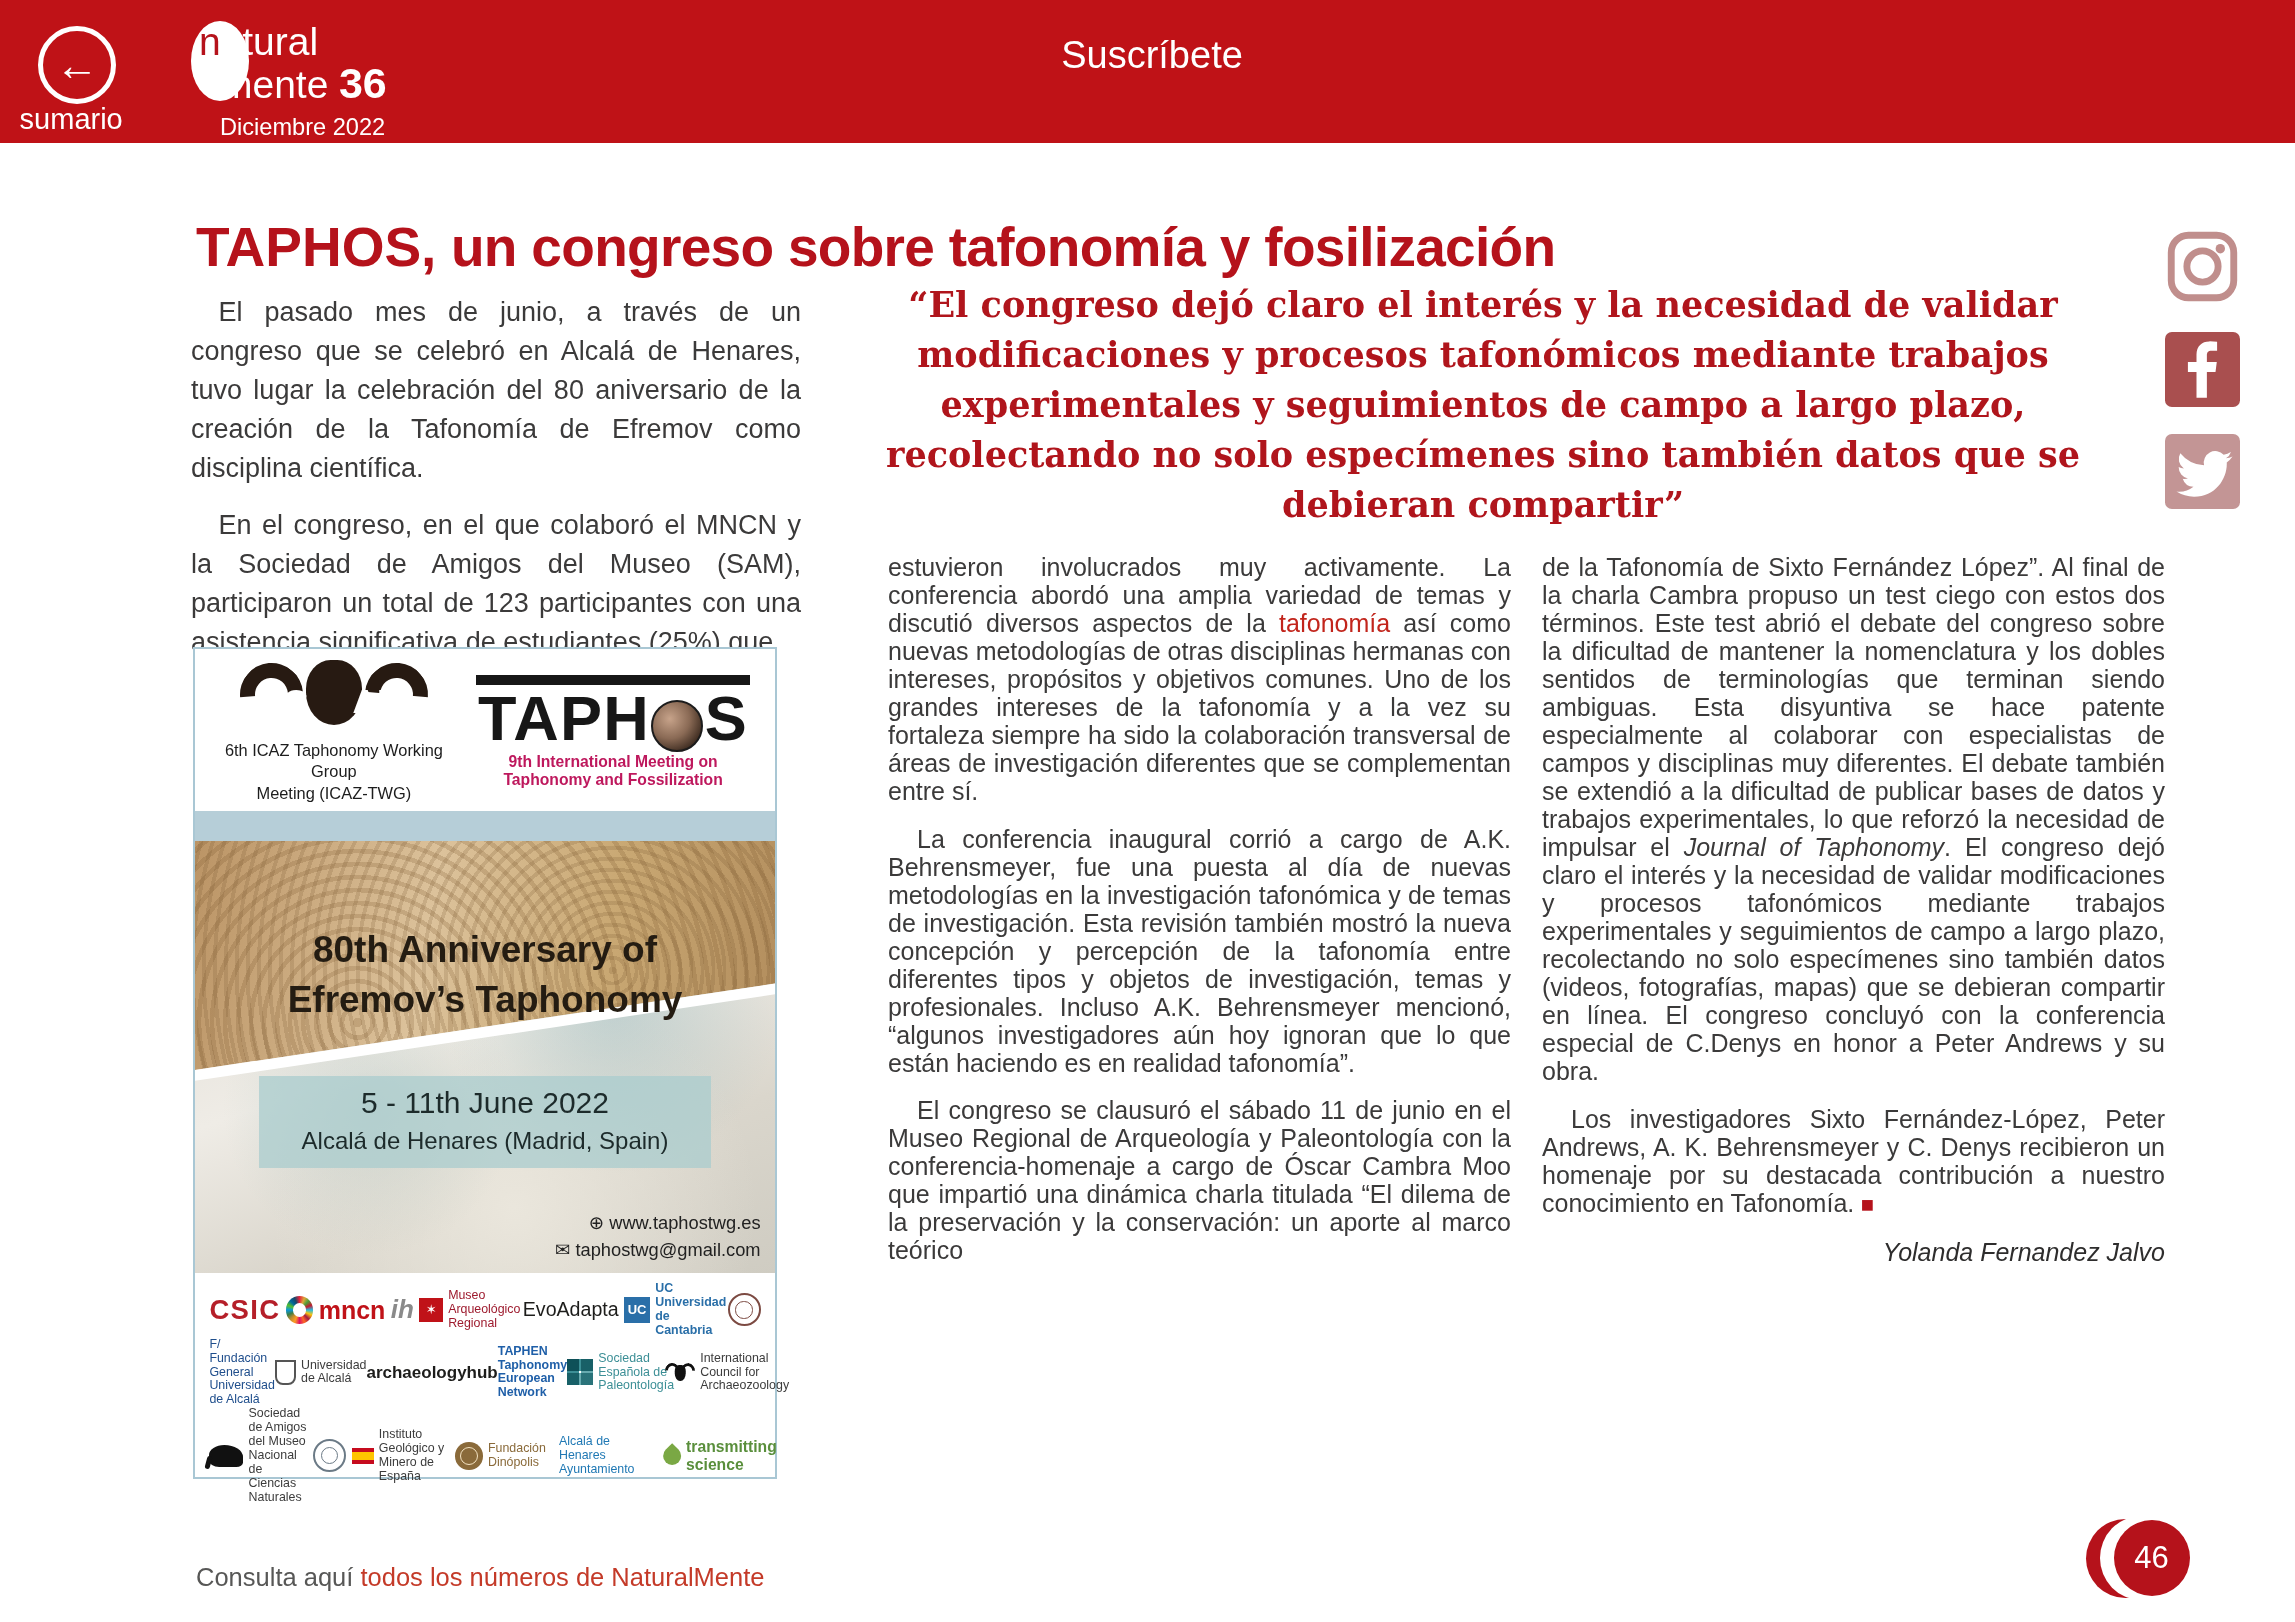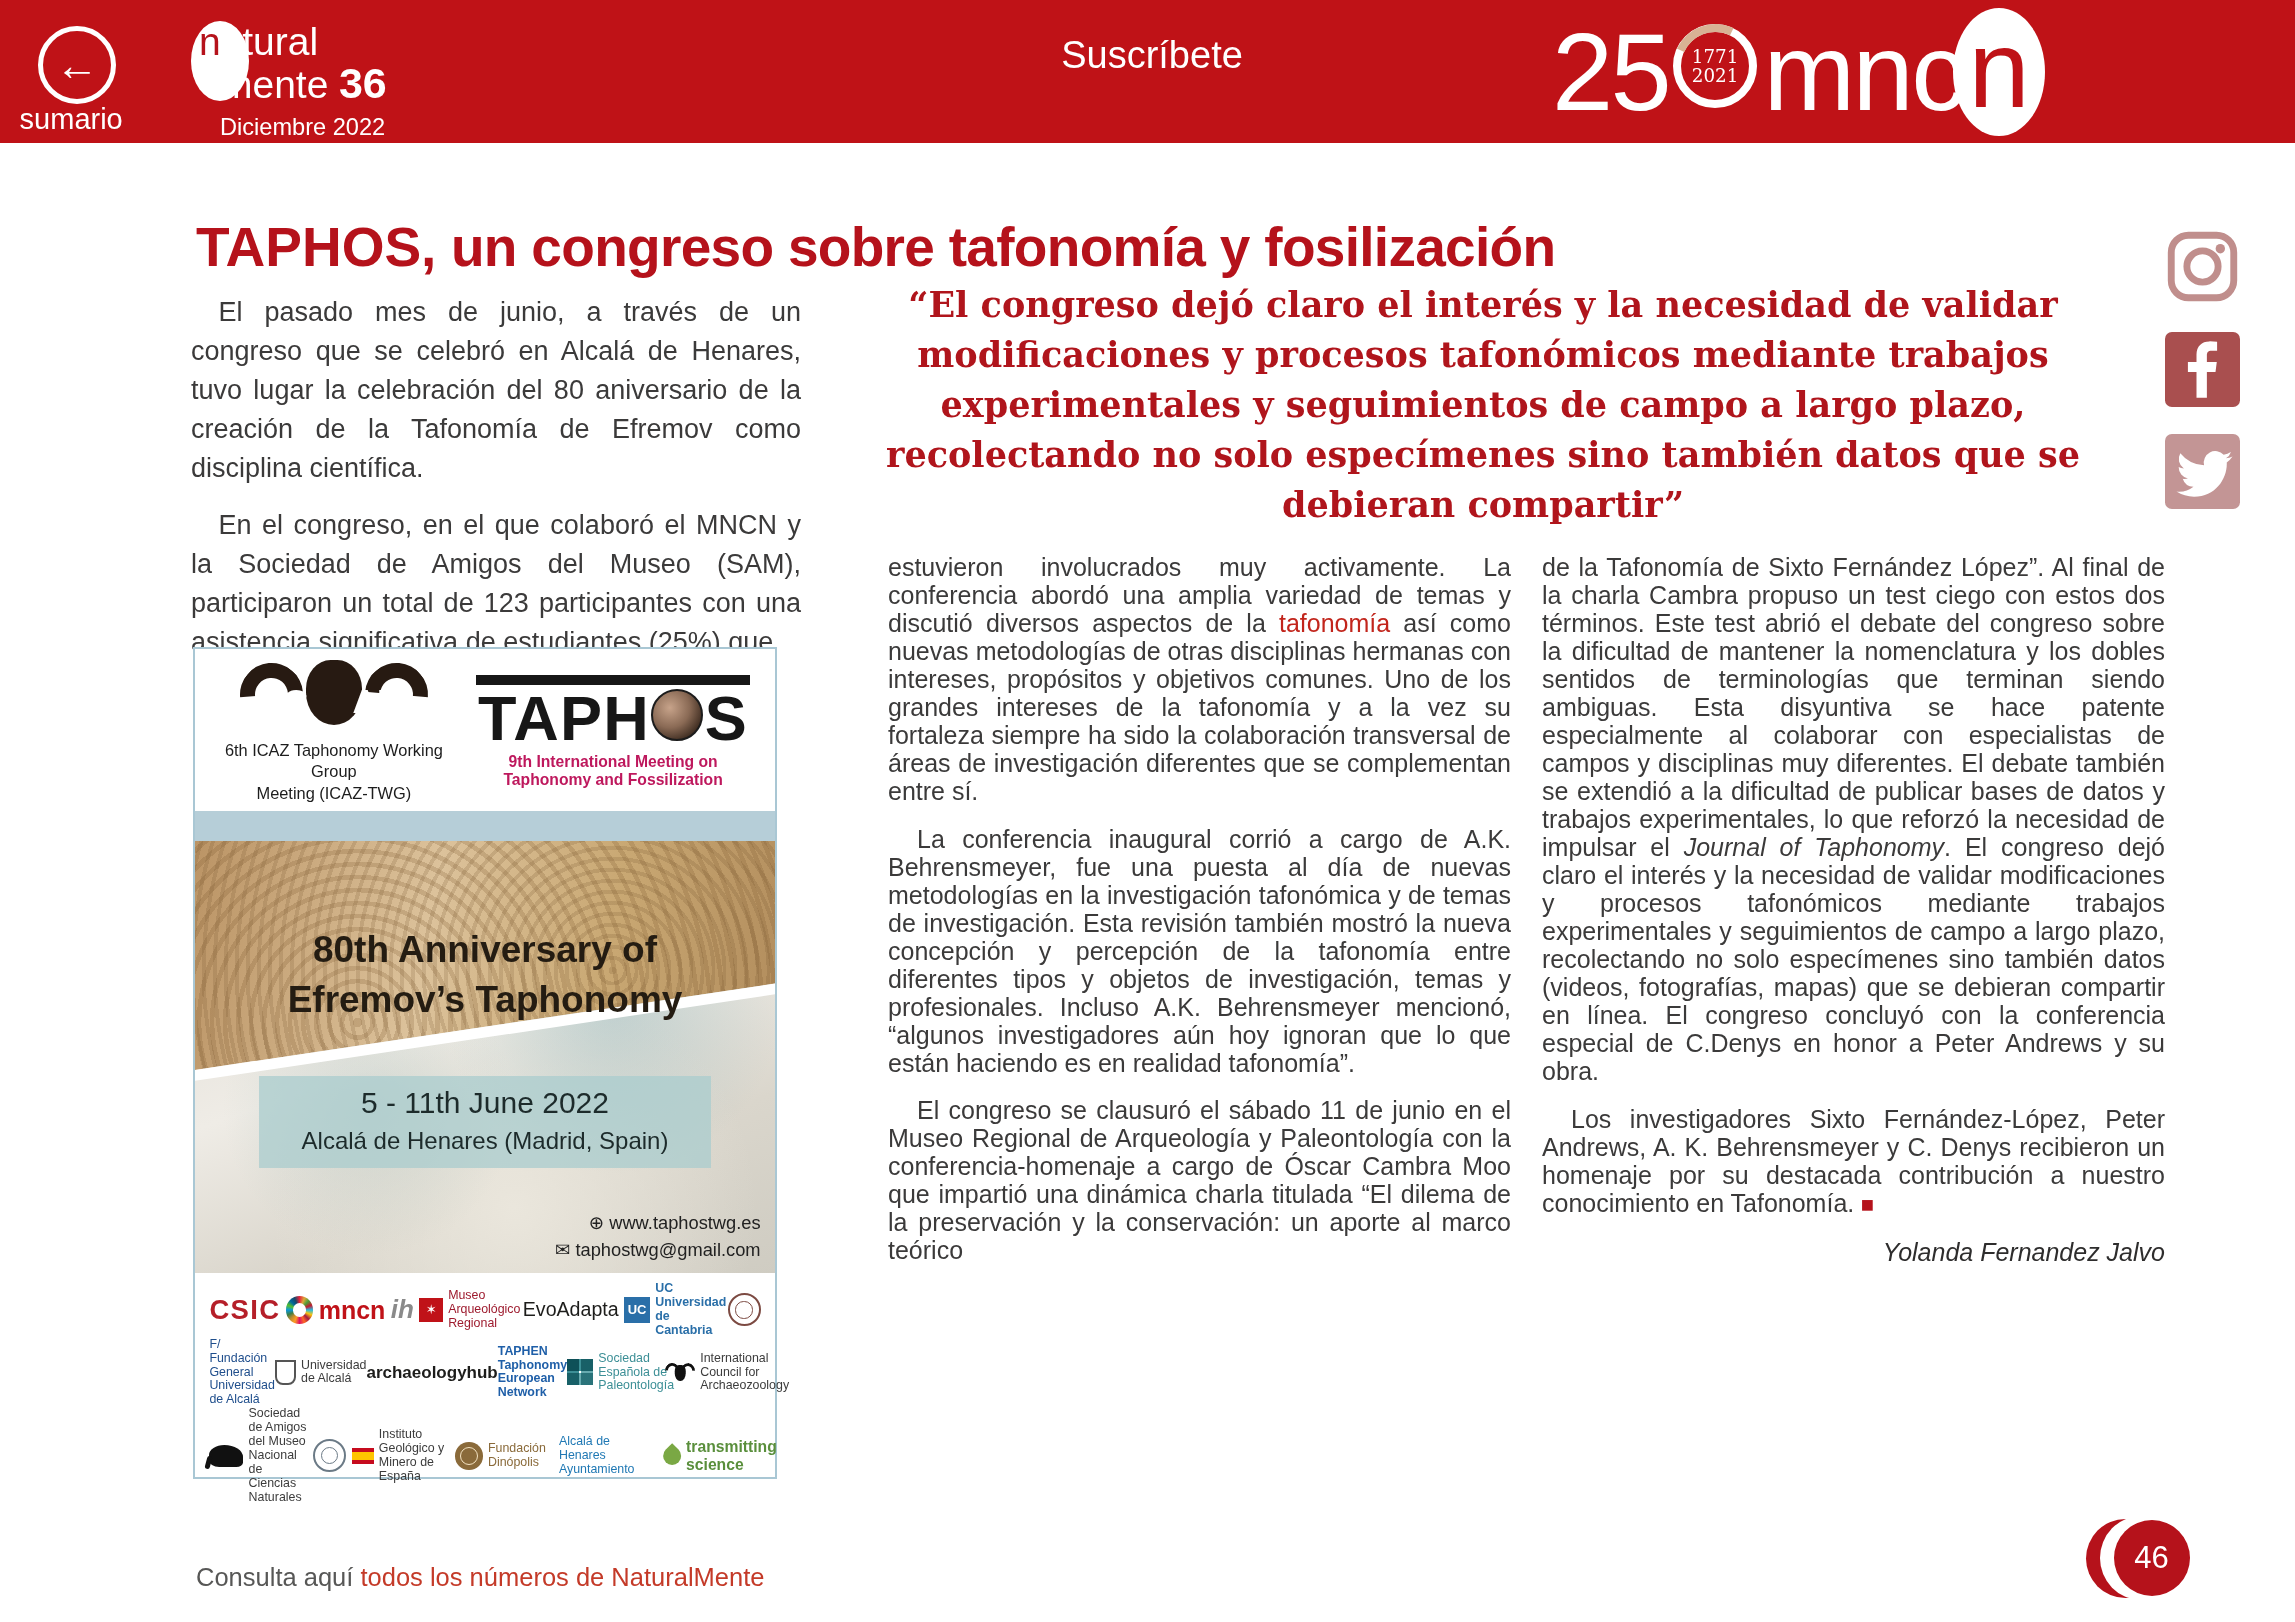--- a/index.html
+++ b/index.html
@@ -72,21 +72,21 @@
   .horn-l{left:3.9px;top:2.6px;border-bottom-color:transparent;border-right-color:transparent;transform:rotate(40deg);}
   .horn-r{right:3.9px;top:2.6px;border-bottom-color:transparent;border-left-color:transparent;transform:rotate(-40deg);}
   .skullblob{position:absolute;left:50%;top:0;transform:translateX(-50%);width:56px;height:65px;
              background:#271a12;border-radius:44% 44% 50% 50%;}
   .icaz-ltr{position:absolute;top:22px;font-size:34px;font-weight:800;color:#fff;}
   .icaz-ic{left:38px;}
   .icaz-az{right:34px;}
   .icaz-cap{font-size:16.4px;color:#1d1d1d;line-height:1.3;margin-top:3.9px;}
   .taphos{width:52%;text-align:center;}
   .taphos-bar{height:10.5px;background:#171717;width:96%;margin:0 auto 0 auto;}
-  .taphos-letters{display:flex;align-items:flex-start;justify-content:center;font-size:63px;
+  .taphos-letters{display:flex;align-items:flex-end;justify-content:center;font-size:63px;
                   font-weight:800;color:#171717;letter-spacing:1.3px;line-height:1.05;}
   .ammonite{width:48px;height:48px;border-radius:50%;margin:3.9px 1.3px 0 1.3px;
             background:radial-gradient(circle at 35% 35%, #c7a38a, #8a6a55 45%, #3a291e 80%);
             border:2.6px solid #1c1c1c;}
   .taphos-cap{font-size:15.7px;font-weight:bold;color:#be185d;margin-top:1.3px;}
   .p-band{height:30px;background:#b6ced8;}
   .p-photo{flex:1;position:relative;overflow:hidden;
            background:linear-gradient(160deg,#dcd8cf,#efece6 45%,#dad6cc 72%,#cfccc2),#e8e4da;}
   .p-photo .skullwash{position:absolute;inset:0;
       background:radial-gradient(circle at 72% 38%, rgba(141,180,186,0.45), transparent 34%),
@@ -181,31 +181,20 @@
 
   <div class="nat-logo">
     <div class="nat-oval"></div>
     <div class="nat-l1"><span class="nred">n</span><span>atural</span></div>
     <div class="nat-l2"><span>mente</span><span class="nat-issue">36</span></div>
     <div class="nat-date">Diciembre 2022</div>
   </div>
 
   <div class="subscribe">Suscríbete</div>
 
-  <div class="brand">
-    <span class="brand-25">25</span>
-    <span class="brand-ring">
-      <span class="brand-years">1771</span>
-      <span class="brand-years">2021</span>
-    </span>
-    <span class="brand-mnc">mnc</span>
-    <span class="brand-noval">
-        <span class="n">n</span>
-      </span>
-  </div>
 </div>
 
 <div class="title"><span class="lead">TAPHOS,</span><span> un congreso sobre tafonomía y fosilización</span></div>
 
 <div class="intro">
   <p>El pasado mes de junio, a través de un congreso que se celebró en Alcalá de Henares, tuvo lugar la celebración del 80 aniversario de la creación de la Tafonomía de Efremov como disciplina científica.</p>
   <p>En el congreso, en el que colaboró el MNCN y la Sociedad de Amigos del Museo (SAM), participaron un total de 123 participantes con una asistencia significativa de estudiantes (25%) que</p>
 </div>
 
 <div class="quote">“El congreso dejó claro el interés y la necesidad de validar modificaciones y procesos tafonómicos mediante trabajos experimentales y seguimientos de campo a largo plazo, recolectando no solo especímenes sino también datos que se debieran compartir”</div>

